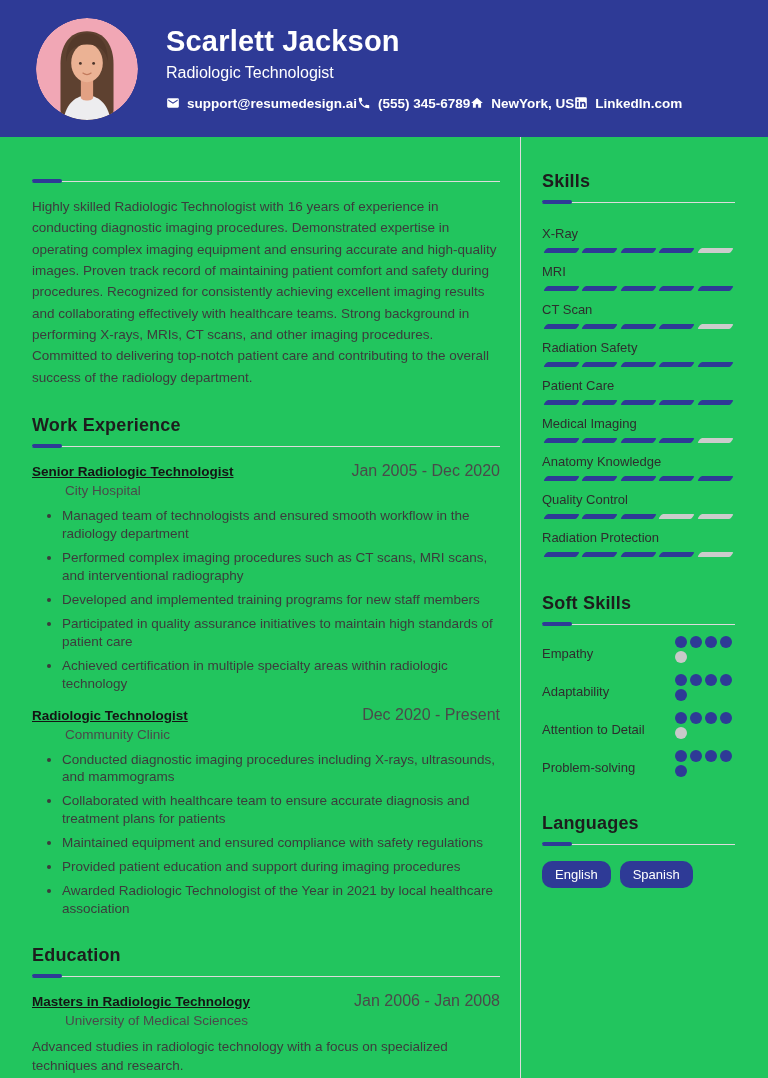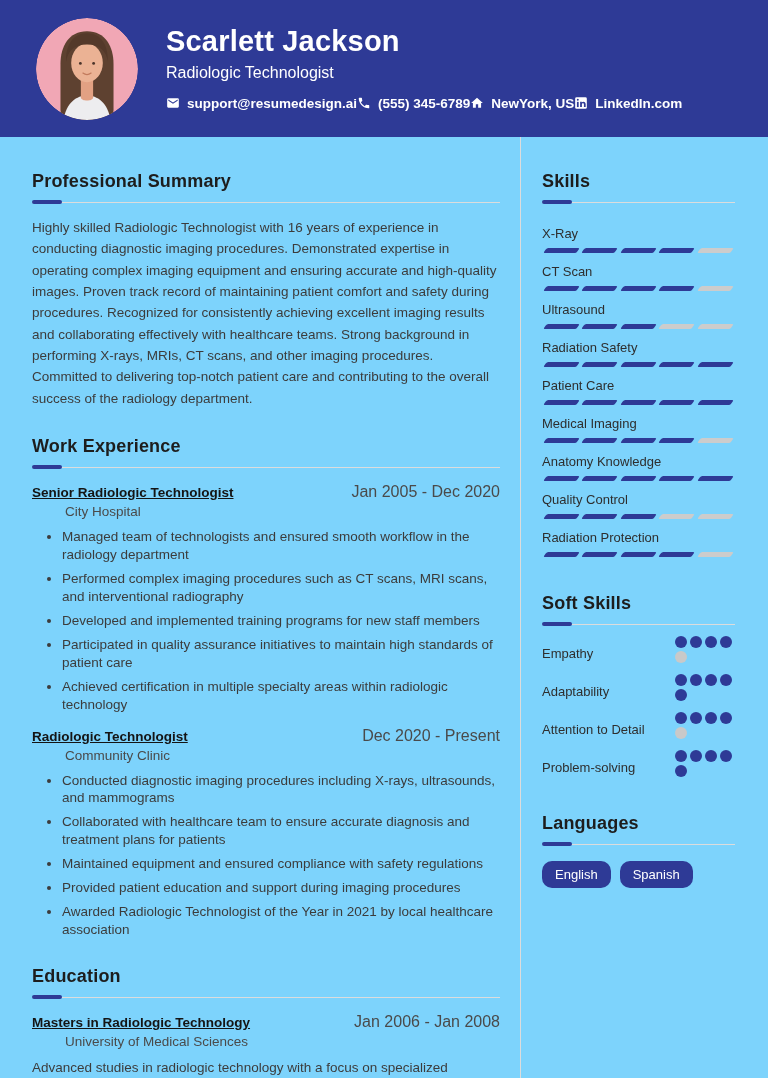--- a/index.html
+++ b/index.html
@@ -6,21 +6,21 @@
     --accent:#2e3a96;
     --rule:#dcdcdc;
     --seg-empty:#cccccc;
     --dot-empty:#c9c9c9;
     --text:#3c3c3c;
     --muted:#4a4a4a;
   }
   *{box-sizing:border-box;}
   html,body{margin:0;padding:0;background:#fff;}
   body{font-family:"Liberation Sans","DejaVu Sans",sans-serif;width:768px;}
-  .page{width:768px;height:1078px;background:#7dd3fc;overflow:hidden;}
+  .page{width:768px;height:1078px;background:#22c55e;overflow:hidden;}
 
   
   .header{height:137px;background:var(--accent);display:flex;align-items:center;padding-left:36px;}
   .avatar{width:102px;height:102px;border-radius:50%;overflow:hidden;flex:none;}
   .avatar svg{display:block;width:100%;height:100%;}
   .header-text{margin-left:28px;}
   .name{margin:0;font-size:29px;line-height:1.1;color:#fff;font-weight:700;letter-spacing:.2px;}
   .job-title{font-size:16px;color:#fff;margin-top:6px;}
   .contacts{display:flex;margin-top:14px;font-size:13.5px;color:#fff;font-weight:700;align-items:center;}
   .contact{display:flex;align-items:center;gap:7px;white-space:nowrap;}
@@ -141,21 +141,20 @@
             <span>LinkedIn.com</span>
           </span>
         </div>
     </div>
   </header>
 
   <div class="content">
 
     <main class="main">
       <section>
-        <h2>Professional Summary</h2>
         <div class="rule"></div>
         <p class="summary-text">Highly skilled Radiologic Technologist with 16 years of experience in conducting diagnostic imaging procedures. Demonstrated expertise in operating complex imaging equipment and ensuring accurate and high-quality images. Proven track record of maintaining patient comfort and safety during procedures. Recognized for consistently achieving excellent imaging results and collaborating effectively with healthcare teams. Strong background in performing X-rays, MRIs, CT scans, and other imaging procedures. Committed to delivering top-notch patient care and contributing to the overall success of the radiology department.</p>
       </section>
 
       <section>
         <h2>Work Experience</h2>
         <div class="rule"></div>
         <div id="jobs">
             <div class="job">
               <div class="job-head">
@@ -215,36 +214,36 @@
               <div class="skill-name">X-Ray</div>
               <div class="bar">
                 <span class="seg on"></span>
                 <span class="seg on"></span>
                 <span class="seg on"></span>
                 <span class="seg on"></span>
                 <span class="seg"></span>
               </div>
             </div>
             <div class="skill">
+              <div class="skill-name">MRI</div>
+              <div class="bar">
+                <span class="seg on"></span>
+                <span class="seg on"></span>
+                <span class="seg on"></span>
+                <span class="seg on"></span>
+                <span class="seg on"></span>
+              </div>
+            </div>
+            <div class="skill">
               <div class="skill-name">CT Scan</div>
               <div class="bar">
                 <span class="seg on"></span>
                 <span class="seg on"></span>
                 <span class="seg on"></span>
                 <span class="seg on"></span>
-                <span class="seg"></span>
-              </div>
-            </div>
-            <div class="skill">
-              <div class="skill-name">Ultrasound</div>
-              <div class="bar">
-                <span class="seg on"></span>
-                <span class="seg on"></span>
-                <span class="seg on"></span>
-                <span class="seg"></span>
                 <span class="seg"></span>
               </div>
             </div>
             <div class="skill">
               <div class="skill-name">Radiation Safety</div>
               <div class="bar">
                 <span class="seg on"></span>
                 <span class="seg on"></span>
                 <span class="seg on"></span>
                 <span class="seg on"></span>

